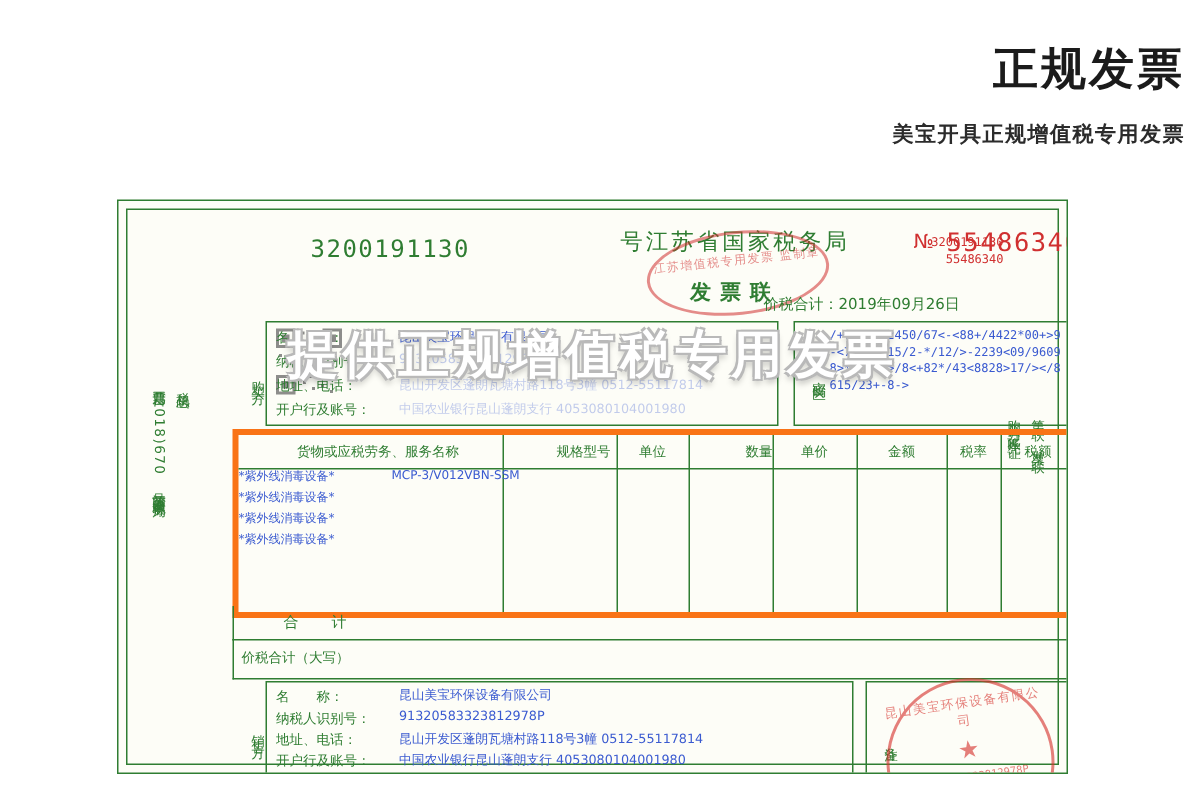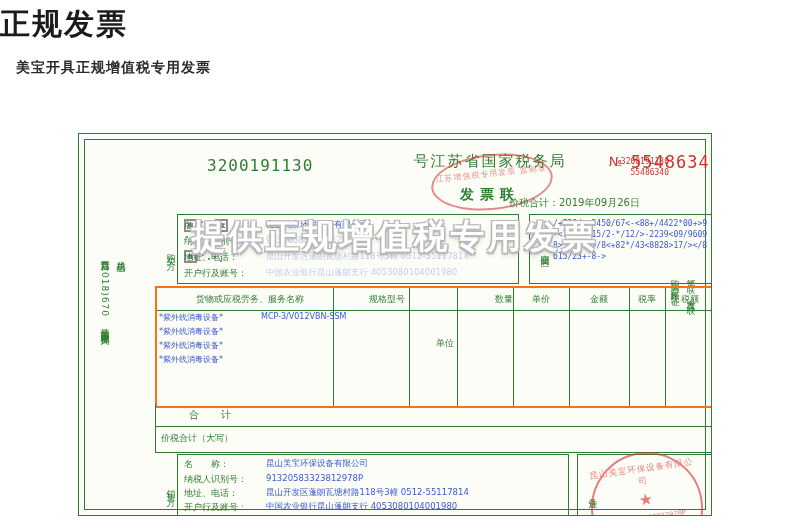--- a/index.html
+++ b/index.html
@@ -4,22 +4,22 @@
 <style>
   html,body{margin:0;padding:0;}
   body{
     width:790px;height:528px;
     background:#ffffff;
     font-family:"DejaVu Sans","Liberation Sans",sans-serif;
     overflow:hidden;
     position:relative;
   }
   .page-header{
-    text-align:left;
-    padding-top:4px;
+    text-align:right;
+    padding-top:26px;
   }
   .main-title{
     font-size:30px;
     font-weight:bold;
     color:#1b1b1b;
     letter-spacing:2px;
     font-family:"DejaVu Serif","Liberation Serif",serif;
   }
   .sub-title{
     margin-top:14px;
@@ -185,21 +185,21 @@
     font-size:8px; color:#3a5ad0;
     line-height:11px;
     font-family:"DejaVu Sans Mono","Liberation Mono",monospace;
     word-break:break-all;
   }
 
   
   .goods-table{
     position:absolute; left:76px; top:152px;
     width:560px; height:118px;
-    border:2px solid #f97316;
+    border:4px solid #f97316;
   }
   .gt-head{
     position:absolute; left:0; top:0; width:100%; height:22px;
     border-bottom:1px solid #2f7d32;
   }
   .gt-col{
     position:absolute; top:0; height:118px;
     border-right:1px solid #2f7d32;
   }
   .gt-h{
@@ -407,21 +407,21 @@
     <div class="gt-col" style="left:176px;"></div>
     <div class="gt-col" style="left:252px;"></div>
     <div class="gt-col" style="left:300px;"></div>
     <div class="gt-col" style="left:356px;"></div>
     <div class="gt-col" style="left:412px;"></div>
     <div class="gt-col" style="left:472px;"></div>
     <div class="gt-col" style="left:508px;"></div>
 
     <div class="gt-h" style="left:10px;width:166px;">货物或应税劳务、服务名称</div>
     <div class="gt-h" style="left:176px;width:76px;padding-left:16px;">规格型号</div>
-    <div class="gt-h" style="left:264px;width:48px;margin-top:44px;">单位</div>
+    <div class="gt-h" style="left:252px;width:48px;">单位</div>
     <div class="gt-h" style="left:300px;width:56px;text-align:right;">数量</div>
     <div class="gt-h" style="left:356px;width:56px;">单价</div>
     <div class="gt-h" style="left:412px;width:60px;">金额</div>
     <div class="gt-h" style="left:472px;width:36px;">税率</div>
     <div class="gt-h" style="left:508px;width:50px;">税额</div>
   </div>
 
   <div class="gt-star" style="top:178px;">*紫外线消毒设备*</div>
   <div class="gt-cell" style="left:182px;top:178px;">MCP-3/V012VBN-SSM</div>
   <div class="gt-star" style="top:192px;">*紫外线消毒设备*</div>

